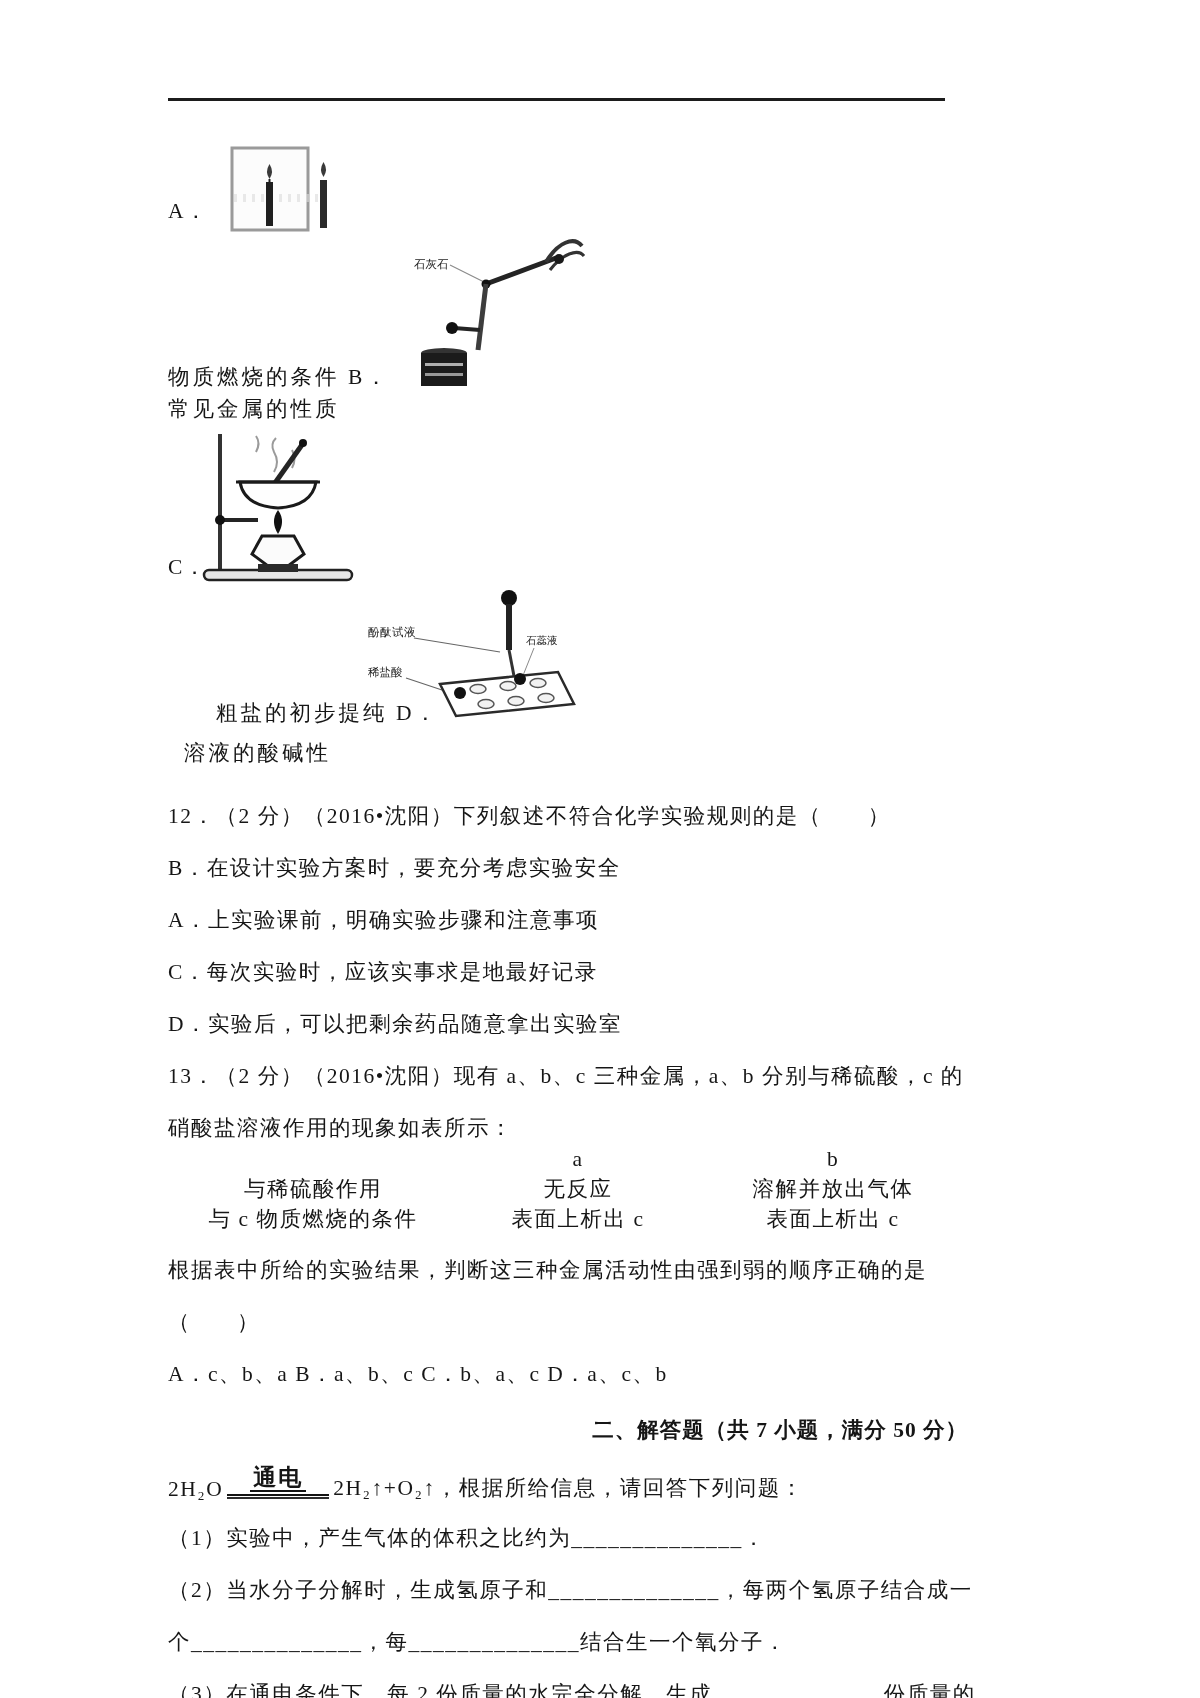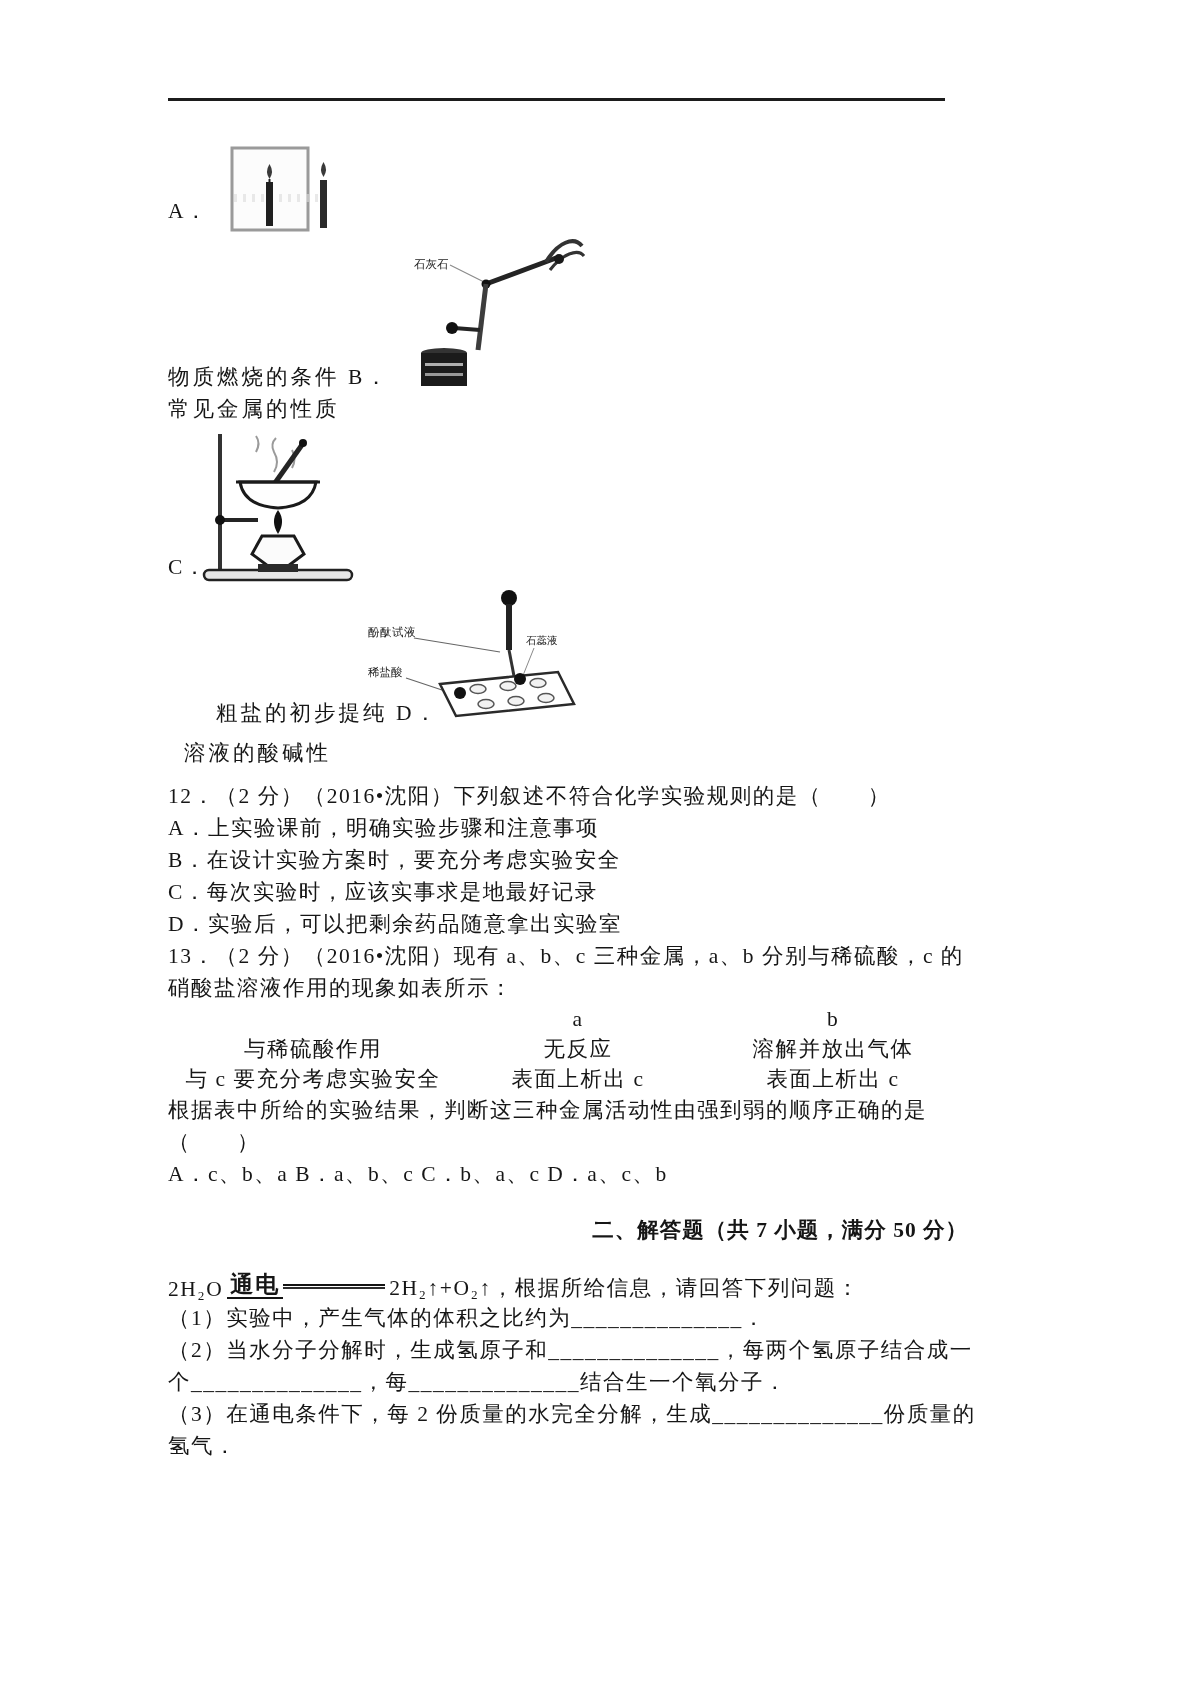--- a/index.html
+++ b/index.html
@@ -5,27 +5,27 @@
   html,body{margin:0;padding:0;background:#ffffff;}
   .page{
     position:relative;width:1200px;height:1698px;background:#ffffff;
     font-family:"Liberation Serif","DejaVu Serif",serif;color:#161616;
     overflow:hidden;
   }
   .rule{position:absolute;left:168px;top:98px;width:777px;height:3px;background:#1c1c1c;}
   .abs{position:absolute;font-size:21.5px;letter-spacing:1.5px;white-space:nowrap;}
   .cap{letter-spacing:3px;text-align:center;}
   .col{position:absolute;left:168px;top:780px;width:800px;font-size:21.5px;letter-spacing:1.5px;}
-  .ln{line-height:32px;white-space:nowrap;}
+  .ln{line-height:32px;white-space:nowrap;margin-top:20px;}
   .tbl{display:grid;grid-template-columns:290px 240px 270px;}
   .tbl .cell{line-height:30px;text-align:center;white-space:nowrap;}
   .sec{font-weight:bold;font-family:Liberation Serif, serif;
        line-height:32px;margin-top:24px;letter-spacing:1px;white-space:nowrap;text-align:right;}
   .eq{display:flex;align-items:flex-end;height:56px;white-space:nowrap;}
-  .cond{display:inline-flex;align-items:center;margin:0 4px;transform:translateY(-3px);}
+  .cond{display:inline-flex;flex-direction:column;align-items:center;margin:0 4px;transform:translateY(-3px);}
   .cond-text{font-family:"Liberation Sans","DejaVu Sans",sans-serif;font-weight:bold;
        font-size:23px;line-height:25px;border-bottom:2px solid #141414;padding:0 3px;letter-spacing:2px;}
   .cond-bar{width:102px;height:3px;border-bottom:2px solid #2c2c2c;border-top:0;
        background:linear-gradient(#141414,#141414) top/102px 2px no-repeat;margin-top:2px;}
   svg{position:absolute;overflow:visible;}
   svg text{font-family:"Liberation Serif","DejaVu Serif",serif;fill:#1d1d1d;}
   .blurry{filter:blur(0.5px);}
 </style>
 </head>
 <body>
@@ -103,36 +103,36 @@
     <circle cx="98" cy="107" r="6" fill="#111"></circle>
     <circle cx="158" cy="93" r="6" fill="#111"></circle>
   </svg>
 
   <div class="abs cap" style="left:168px;top:698px;margin-left:48px;">粗盐的初步提纯  D．</div>
   <div class="abs cap" style="left:184px;top:738px;">溶液的酸碱性</div>
 
   <div class="col">
 
     <div class="ln">12．（2 分）（2016•沈阳）下列叙述不符合化学实验规则的是（　　）</div>
+    <div class="ln">B．在设计实验方案时，要充分考虑实验安全</div>
     <div class="ln">A．上实验课前，明确实验步骤和注意事项</div>
-    <div class="ln">B．在设计实验方案时，要充分考虑实验安全</div>
     <div class="ln">C．每次实验时，应该实事求是地最好记录</div>
     <div class="ln">D．实验后，可以把剩余药品随意拿出实验室</div>
 
     <div class="ln">13．（2 分）（2016•沈阳）现有 a、b、c 三种金属，a、b 分别与稀硫酸，c 的</div>
     <div class="ln">硝酸盐溶液作用的现象如表所示：</div>
 
     <div class="tbl">
       <div class="cell"></div>
       <div class="cell">a</div>
       <div class="cell">b</div>
       <div class="cell">与稀硫酸作用</div>
       <div class="cell">无反应</div>
       <div class="cell">溶解并放出气体</div>
-      <div class="cell">与 c 要充分考虑实验安全</div>
+      <div class="cell">与 c 物质燃烧的条件</div>
       <div class="cell">表面上析出 c</div>
       <div class="cell">表面上析出 c</div>
     </div>
 
     <div class="ln">根据表中所给的实验结果，判断这三种金属活动性由强到弱的顺序正确的是</div>
     <div class="ln">（　　）</div>
     <div class="ln">A．c、b、a B．a、b、c C．b、a、c D．a、c、b</div>
 
     <div class="ln sec">二、解答题（共 7 小题，满分 50 分）</div>
 

